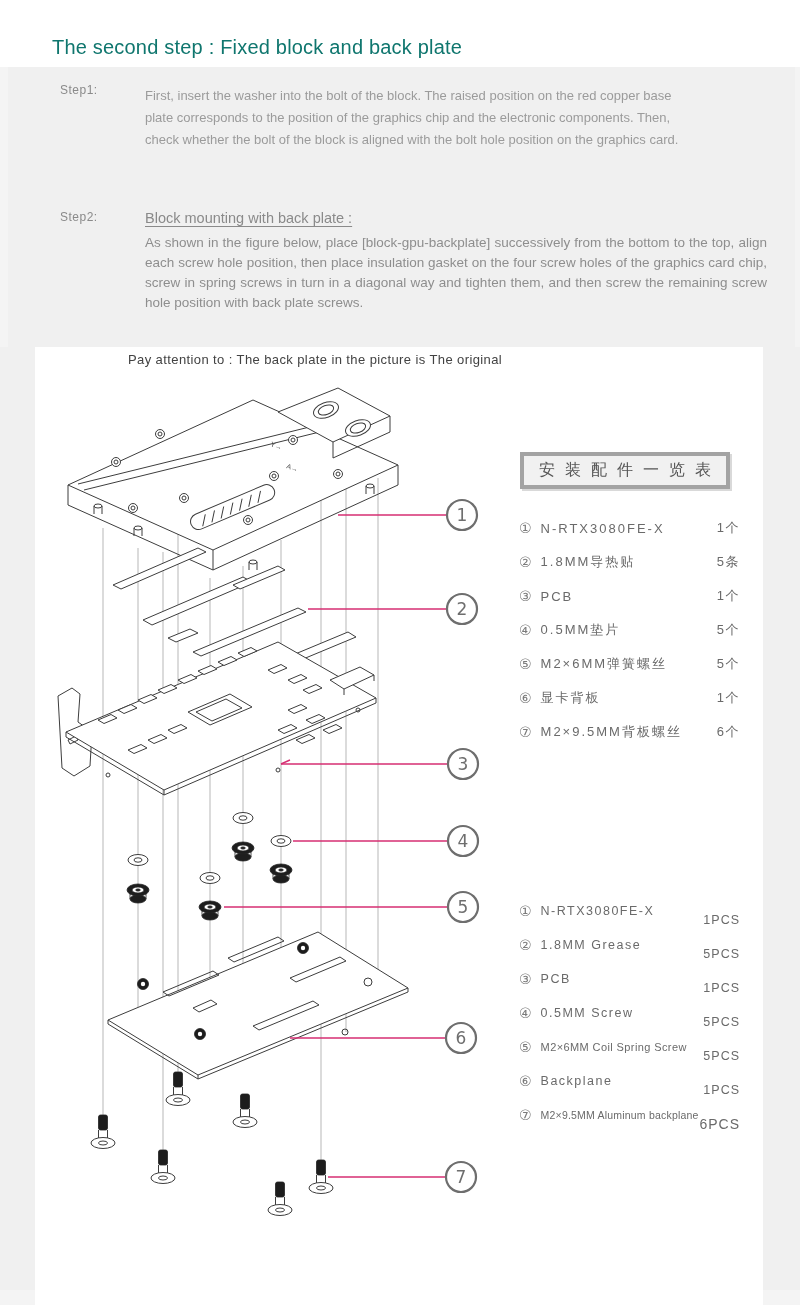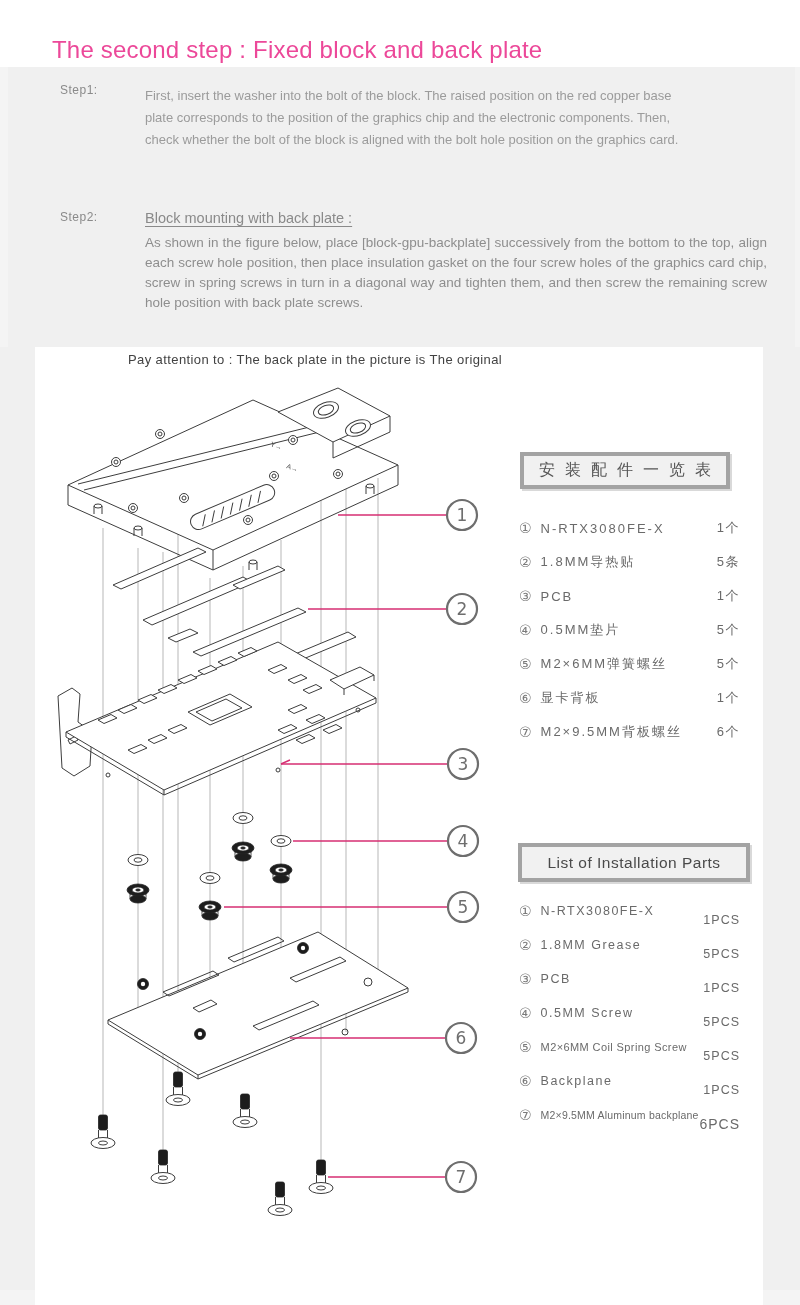--- a/index.html
+++ b/index.html
@@ -1,19 +1,19 @@
 <!DOCTYPE html>
 <html><head>
 <meta charset="utf-8">
 <style>
   html,body{margin:0;padding:0;background:#e9e9e9;}
   .page{position:relative;width:800px;height:1305px;background:#f4f4f4;margin:0 auto;
         font-family:"Liberation Sans","DejaVu Sans",sans-serif;overflow:hidden;}
   .header-band{position:absolute;left:0;top:0;width:800px;height:67px;background:#ffffff;}
-  .page-title{position:absolute;left:52px;top:36px;font-size:24px;color:#ec4899;letter-spacing:0.2px;}
+  .page-title{position:absolute;left:52px;top:36px;font-size:20px;color:#0f766e;letter-spacing:0.2px;}
   .steps-section{position:absolute;left:8px;top:67px;width:787px;height:280px;background:#f0f0f0;}
   .step-label{position:absolute;font-size:12px;color:#8a8a8a;letter-spacing:0.5px;}
   .step1-label{left:52px;top:16px;}
   .step2-label{left:52px;top:143px;}
   .step1-text{position:absolute;left:137px;top:18px;width:545px;font-size:13px;line-height:22px;color:#9b9b9b;}
   .step2-heading{position:absolute;left:137px;top:143px;font-size:14.5px;color:#8a8a8a;text-decoration:underline;text-underline-offset:3px;}
   .step2-text{position:absolute;left:137px;top:166px;width:622px;font-size:13.5px;line-height:20px;color:#8e8e8e;text-align:justify;}
   .content-area{position:absolute;left:0;top:347px;width:800px;height:943px;background:#f0f0f0;}
   .canvas{position:absolute;left:35px;top:0px;width:728px;height:1080px;background:#ffffff;}
   .note-text{position:absolute;left:93px;top:5px;font-size:13px;color:#424242;letter-spacing:0.4px;}
@@ -383,21 +383,20 @@
             <span class="part-name">显卡背板</span>
             <span class="part-qty">1个</span>
           </div>
         <div class="part-row">
             <span class="part-num">⑦</span>
             <span class="part-name">M2×9.5MM背板螺丝</span>
             <span class="part-qty">6个</span>
           </div>
       </div>
 
-      <div class="table-title en-title">List of Installation Parts</div>
       <div class="rows en-rows parts-table">
         <div class="part-row">
             <span class="part-num">①</span>
             <span class="part-name">N-RTX3080FE-X</span>
             <span class="part-qty">1PCS</span>
           </div>
         <div class="part-row">
             <span class="part-num">②</span>
             <span class="part-name">1.8MM Grease</span>
             <span class="part-qty">5PCS</span>

